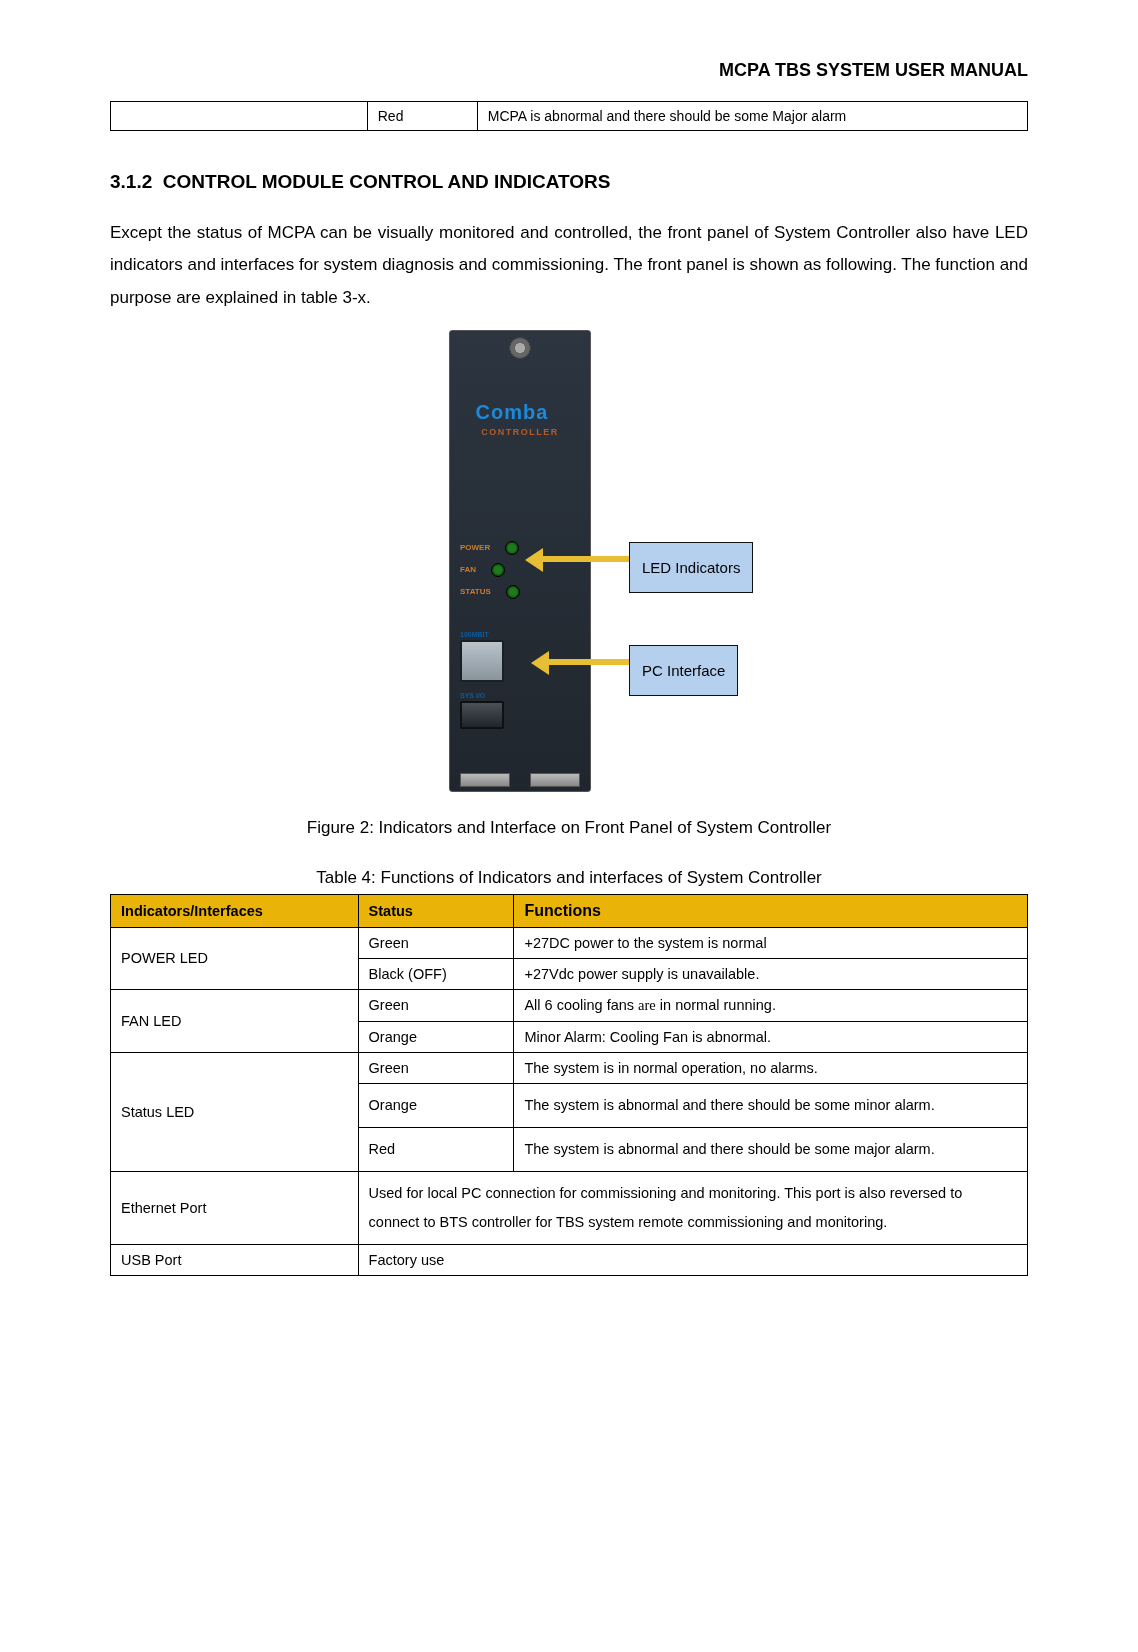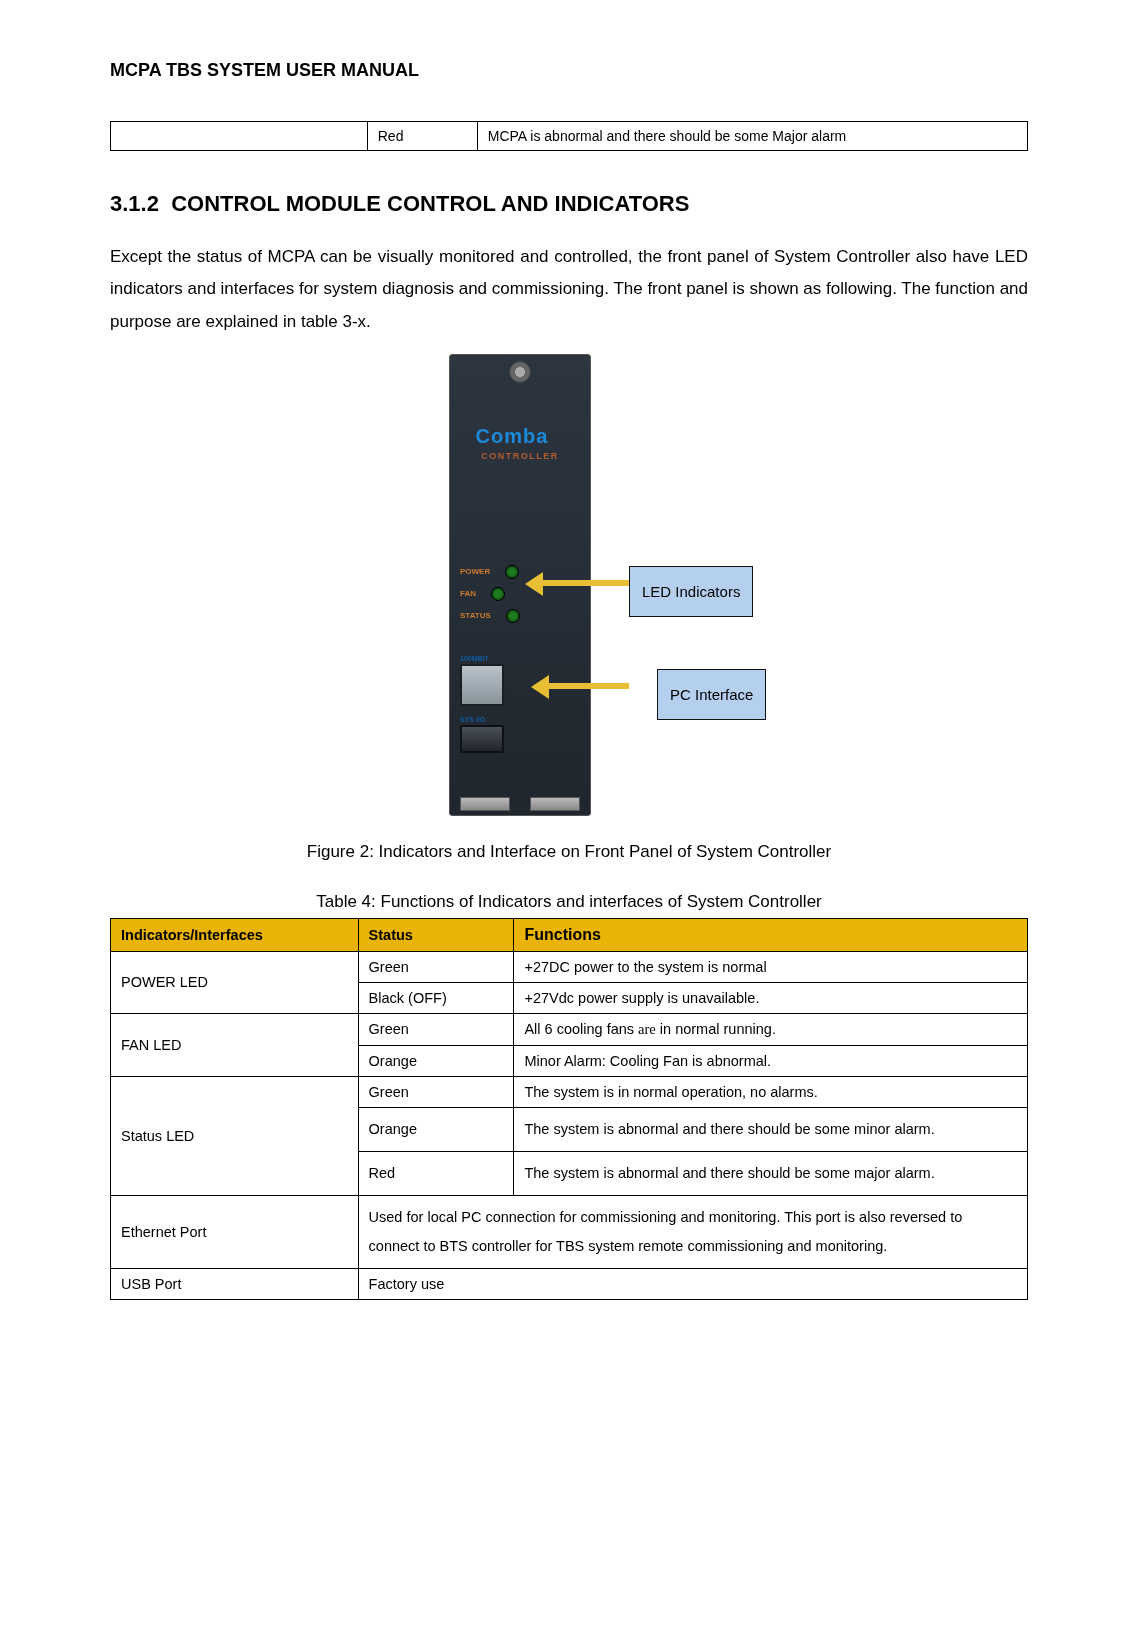--- a/index.html
+++ b/index.html
@@ -6,41 +6,41 @@
     margin: 0;
     font-family: Arial, Helvetica, sans-serif;
     color: #000;
     background: #fff;
     width: 1138px;
   }
   .page {
     padding: 60px 110px 40px 110px;
   }
   .header-title {
-    text-align: left;
+    text-align: right;
     font-weight: bold;
     font-size: 18px;
-    margin-bottom: 40px;
+    margin-bottom: 20px;
   }
   table.alarm {
     width: 100%;
     border-collapse: collapse;
     margin-bottom: 40px;
   }
   table.alarm td {
     border: 1px solid #000;
     padding: 6px 10px;
     font-size: 14px;
     vertical-align: middle;
   }
   .alarm-c1 { width: 28%; }
   .alarm-c2 { width: 12%; }
   .alarm-c3 { width: 60%; }
   h2.section {
-    font-size: 22px;
+    font-size: 19px;
     font-weight: bold;
     margin: 0 0 24px 0;
   }
   p.body {
     font-size: 17px;
     line-height: 1.9;
     text-align: justify;
     margin: 16px 0 16px 0;
   }
   .figure {
@@ -89,21 +89,21 @@
     width:12px; height:12px; border-radius:50%;
     background: radial-gradient(circle,#1e7a1e 40%, #0a3a0a 80%);
     border:1px solid #000;
   }
   .label-box {
     position:absolute; left:300px;
     background:#b5d0ef; border:1px solid #111;
     padding:16px 12px; font-size:15px; color:#000; white-space:nowrap;
   }
   .label-led  { top:212px; }
-  .label-pc   { top:315px;margin-left:28px; }
+  .label-pc   { top:315px; }
   .arrow-line {
     position:absolute; background:#e8bf34;
   }
   .arrow-head {
     position:absolute;
     width:0; height:0;
     border-top:12px solid transparent;
     border-bottom:12px solid transparent;
     border-right:18px solid #e8bf34;
   }

